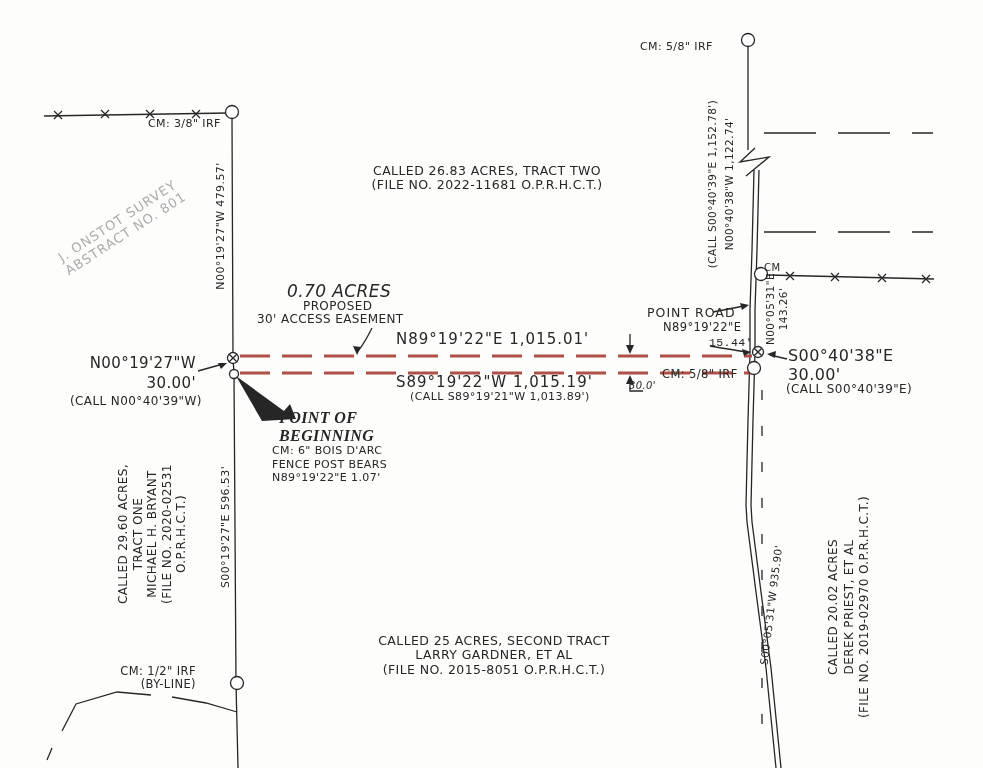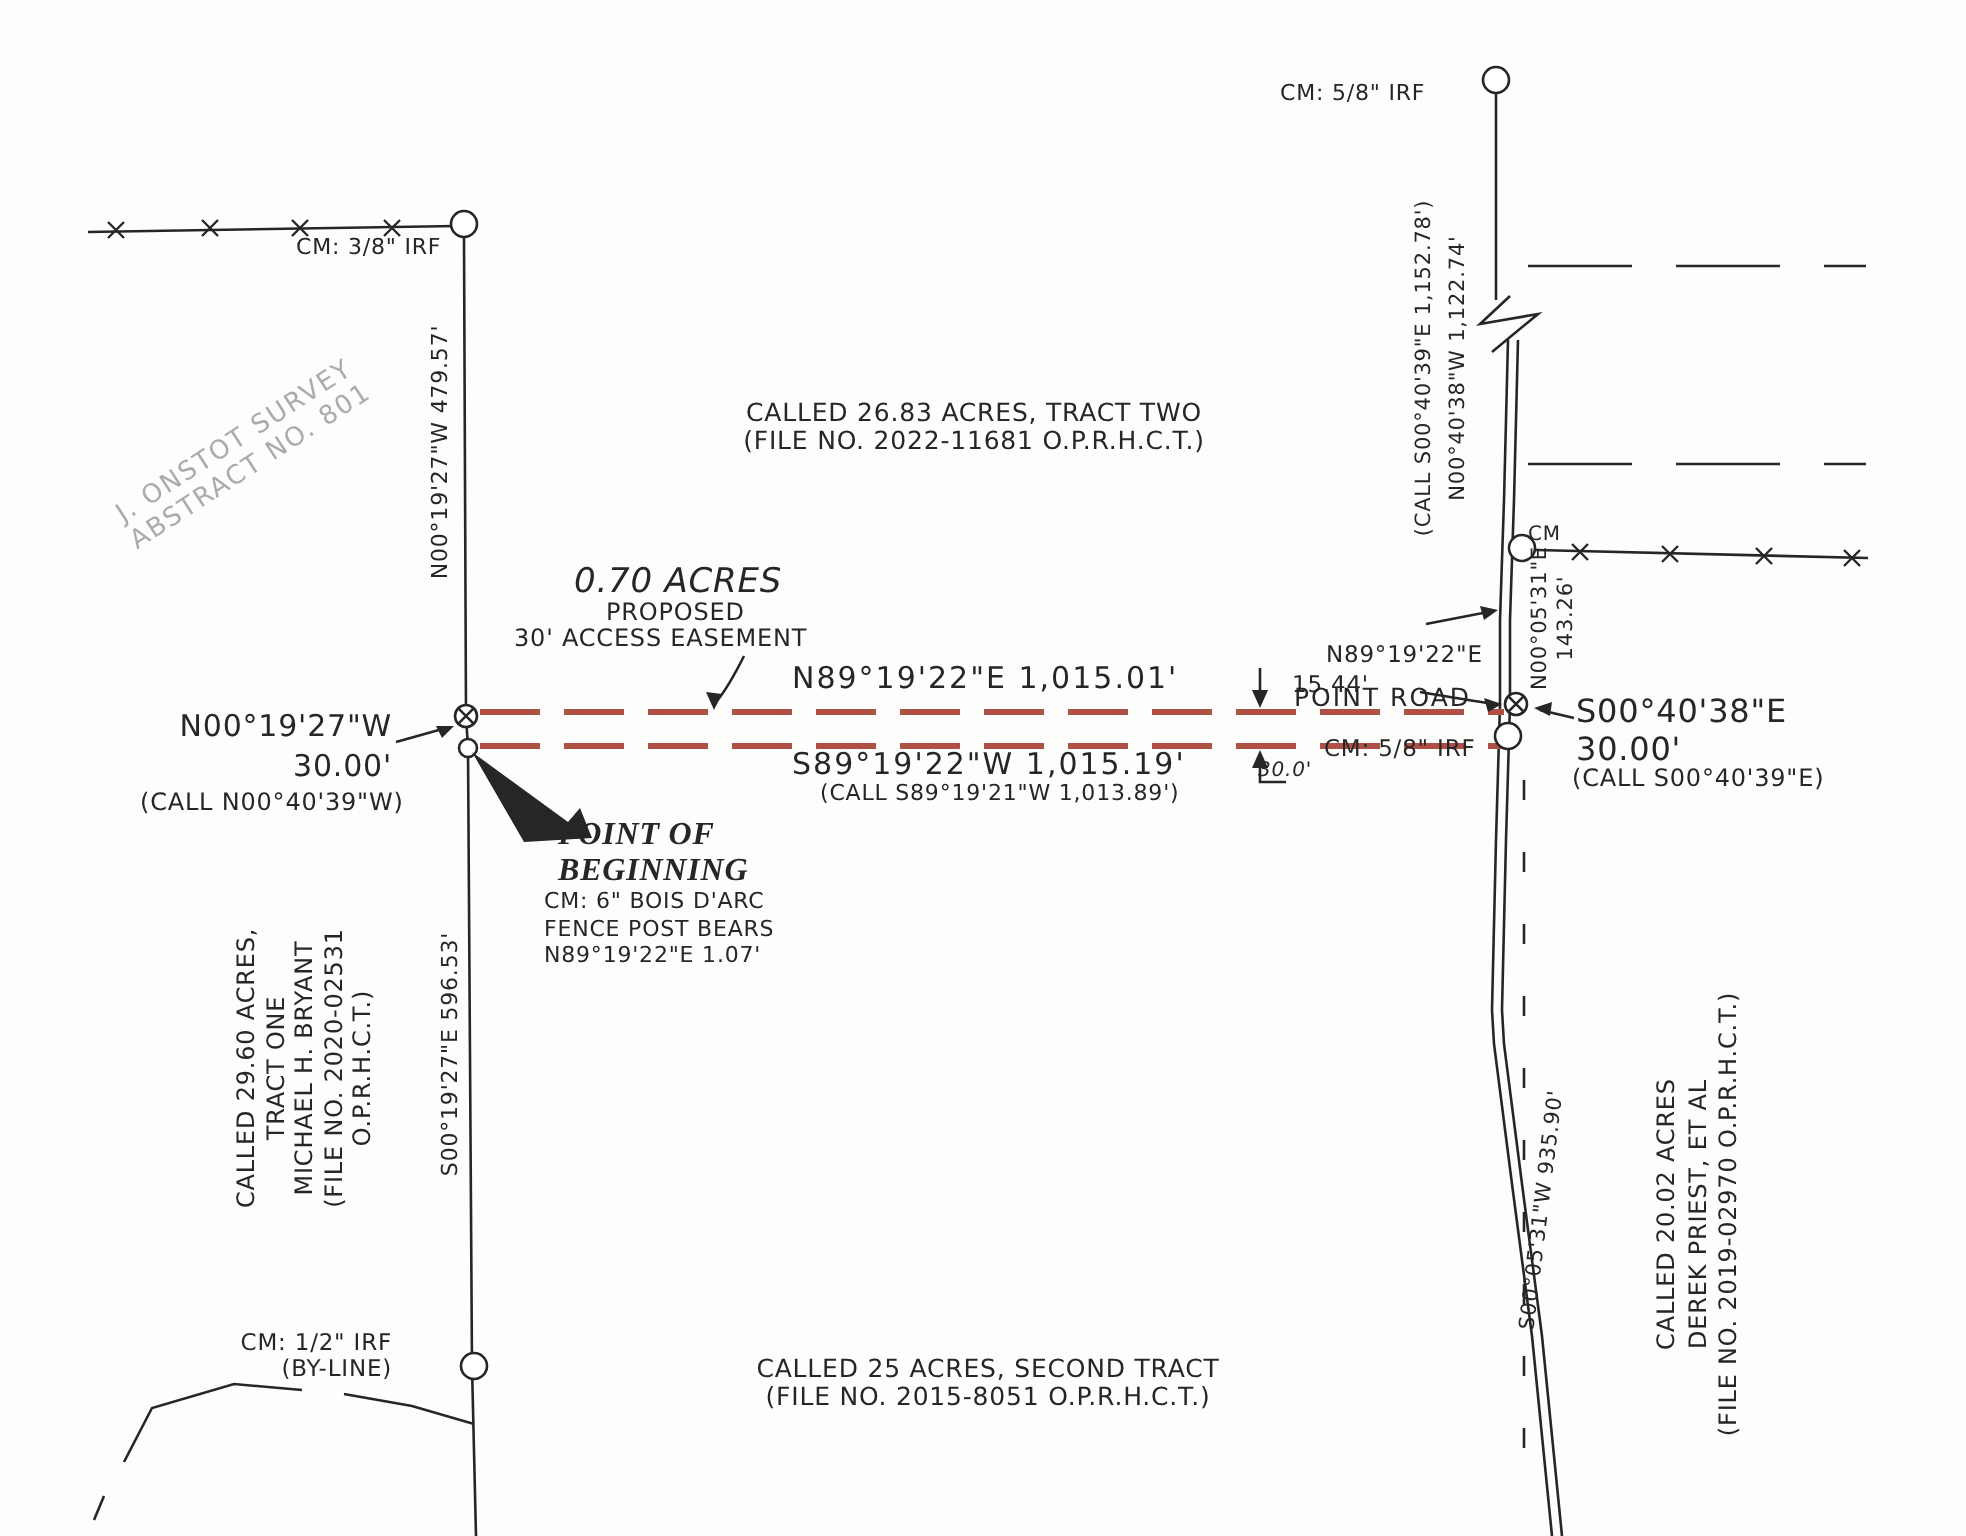--- a/index.html
+++ b/index.html
@@ -11,21 +11,21 @@
   .lbl{position:absolute;white-space:nowrap;letter-spacing:.4px;line-height:1.15;color:#262626;}
   .c{transform:translate(-50%,-50%);text-align:center;}
   .r90{transform:translate(-50%,-50%) rotate(-90deg);transform-origin:center;text-align:center;}
   .r83{transform:translate(-50%,-50%) rotate(-83deg);transform-origin:center;}
   .r33{transform:translate(-50%,-50%) rotate(-33deg);transform-origin:center;text-align:center;}
   .right{text-align:right;}
   .bi{font-weight:normal;font-style:italic;}
   .serif-bi{font-family:"Liberation Serif", serif;font-weight:bold;font-style:italic;}
   .gray{color:#ababab;}
   .s10{font-size:10px;} .s105{font-size:10.5px;} .s11{font-size:11px;}
-  .s115{font-size:11.5px;} .s12{font-size:12px;} .s125{font-size:12.5px;margin-top:36px;}
+  .s115{font-size:11.5px;} .s12{font-size:12px;} .s125{font-size:12.5px;}
   .s13{font-size:13px;} .s15{font-size:15px;} .s16{font-size:16px;} .s17{font-size:17px;}
 </style>
 </head>
 <body>
 
 <div class="plat">
 
   <svg width="983" height="768" viewBox="0 0 983 768">
     <defs>
       <g id="xm">
@@ -141,21 +141,21 @@
     <div>BEGINNING</div>
   </div>
   <div class="lbl s11" style="left:272px;top:444px;line-height:13.5px;">
     <div>CM:  6" BOIS D'ARC</div>
     <div>FENCE POST BEARS</div>
     <div>N89°19'22"E 1.07'</div>
   </div>
 
   <div class="lbl s125" style="left:647px;top:306px;letter-spacing:1px;">POINT ROAD</div>
   <div class="lbl s115" style="left:663px;top:321px;">N89°19'22"E</div>
-  <div class="lbl s115" style="left:646px;top:336px;">15.44'</div>
+  <div class="lbl s115" style="left:709px;top:336px;font-family:Liberation Mono, monospace;">15.44'</div>
 
   <div class="lbl s10" style="left:764px;top:262px;">CM</div>
   <div class="lbl s115" style="left:662px;top:368px;">CM:  5/8" IRF</div>
 
   <div class="lbl s105 r90" style="left:777px;top:309px;line-height:13px;">
     <div>N00°05'31"E</div>
     <div>143.26'</div>
   </div>
 
   <div class="lbl s16" style="left:788px;top:347px;">S00°40'38"E</div>
@@ -172,20 +172,21 @@
     <div>O.P.R.H.C.T.)</div>
   </div>
 
   <div class="lbl s115 right" style="left:100px;top:665px;width:96px;line-height:13px;">
     <div>CM:  1/2" IRF</div>
     <div>(BY-LINE)</div>
   </div>
 
   <div class="lbl s125 c" style="left:494px;top:656px;">
     <div>CALLED 25 ACRES, SECOND TRACT</div>
+    <div>LARRY GARDNER, ET AL</div>
     <div>(FILE NO. 2015-8051 O.P.R.H.C.T.)</div>
   </div>
 
   <div class="lbl s105 r83" style="left:771px;top:605px;">S00°05'31"W  935.90'</div>
 
   <div class="lbl s12 r90" style="left:849px;top:607px;line-height:15.5px;">
     <div>CALLED 20.02 ACRES</div>
     <div>DEREK PRIEST, ET AL</div>
     <div>(FILE NO. 2019-02970 O.P.R.H.C.T.)</div>
   </div>

